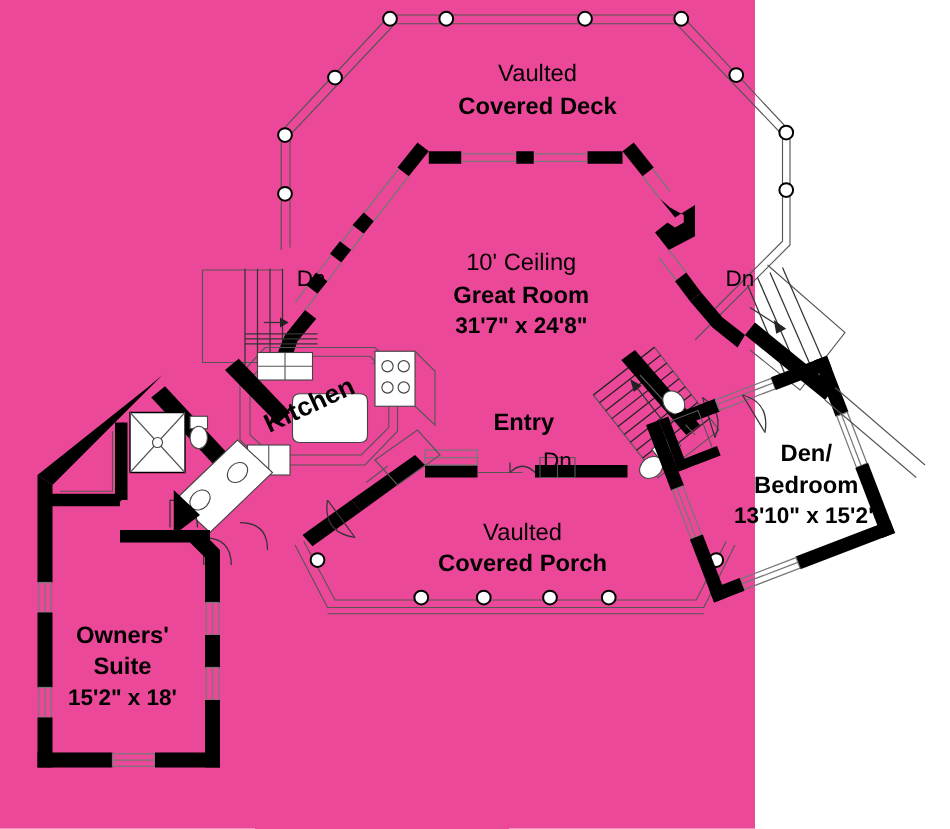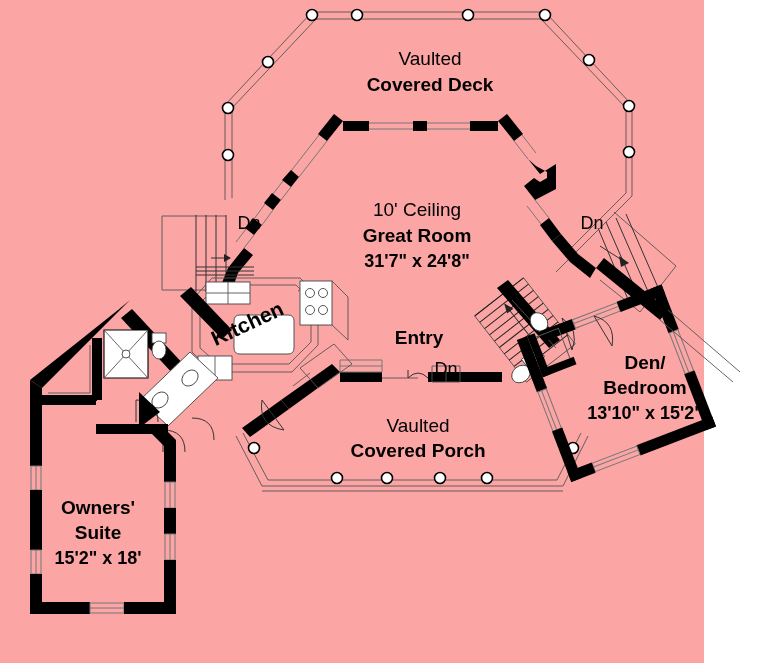--- a/index.html
+++ b/index.html
@@ -8,23 +8,23 @@
     background: #ffffff;
   }
   body {
     width: 760px;
     height: 663px;
     font-family: "Liberation Sans", sans-serif;
     overflow: hidden;
   }
   #plan-root {
     position: relative;
-    width: 704px;
+    width: 604px;
     height: 663px;
-    background: #fca5a5;
+    background: #ec4899;
   }
   svg#floorplan {
     display: block;
     width: 760px;
     height: 663px;
   }
   .wall-thick {
     fill: #000000;
     stroke: none;
   }

